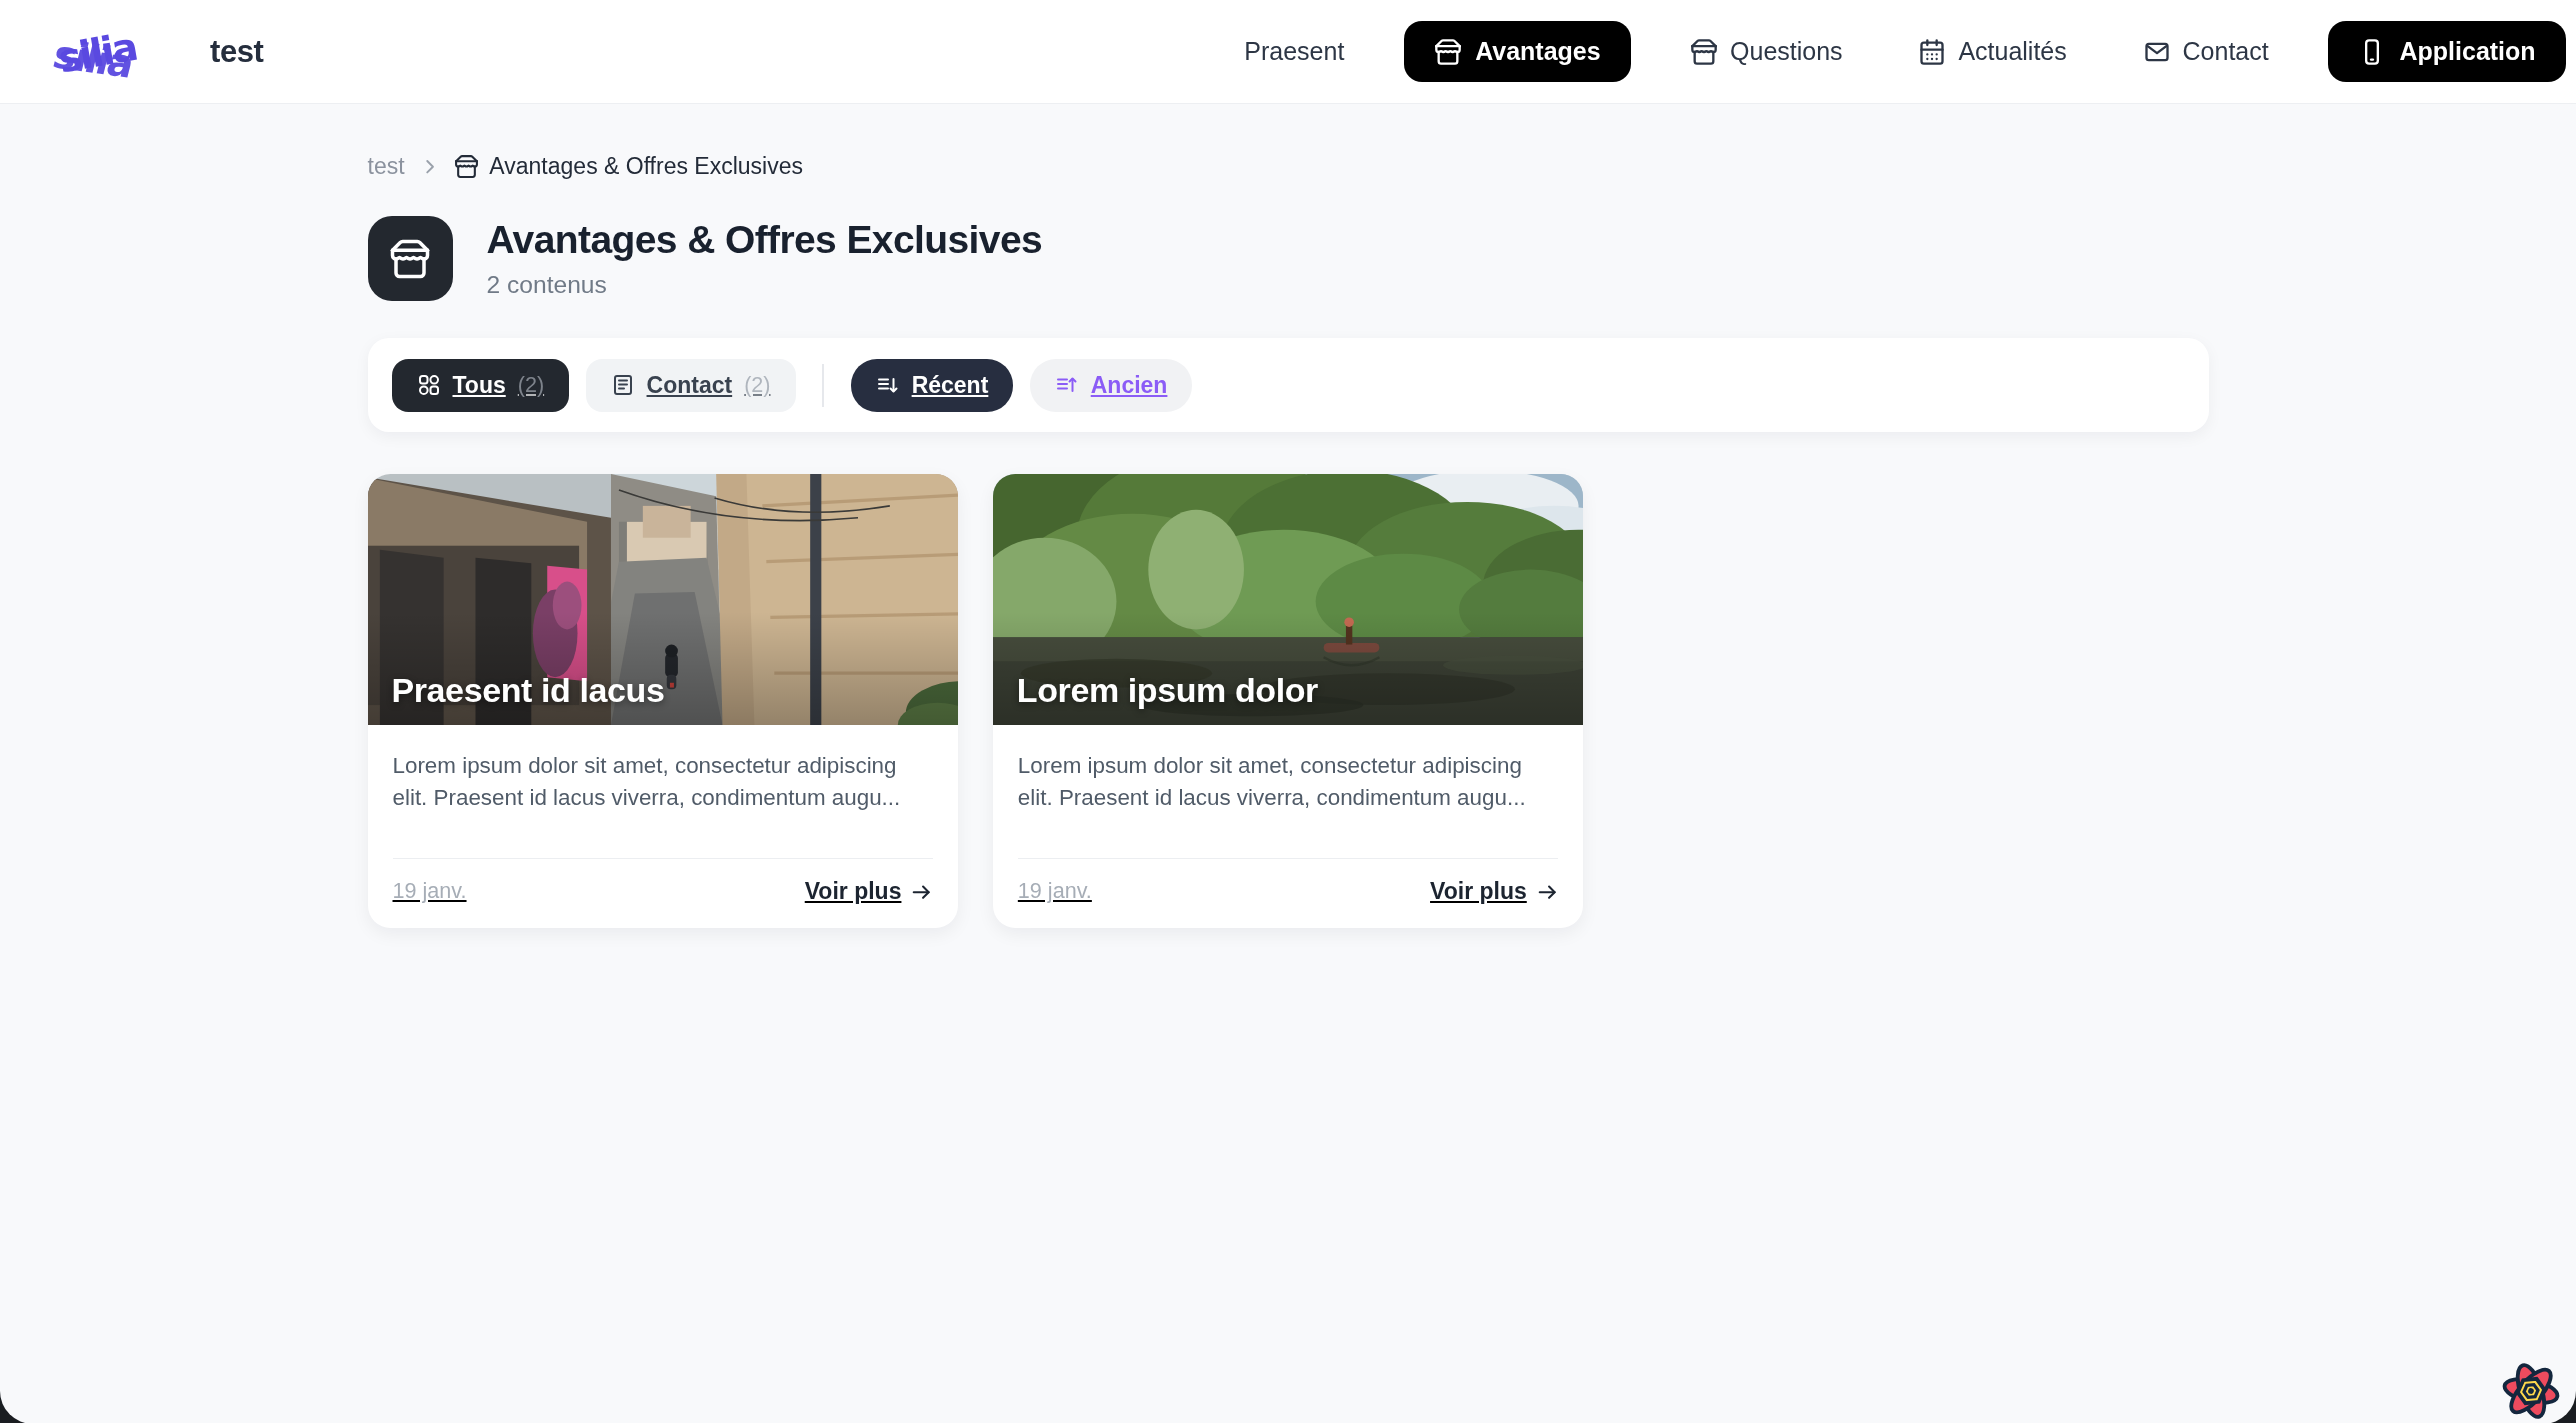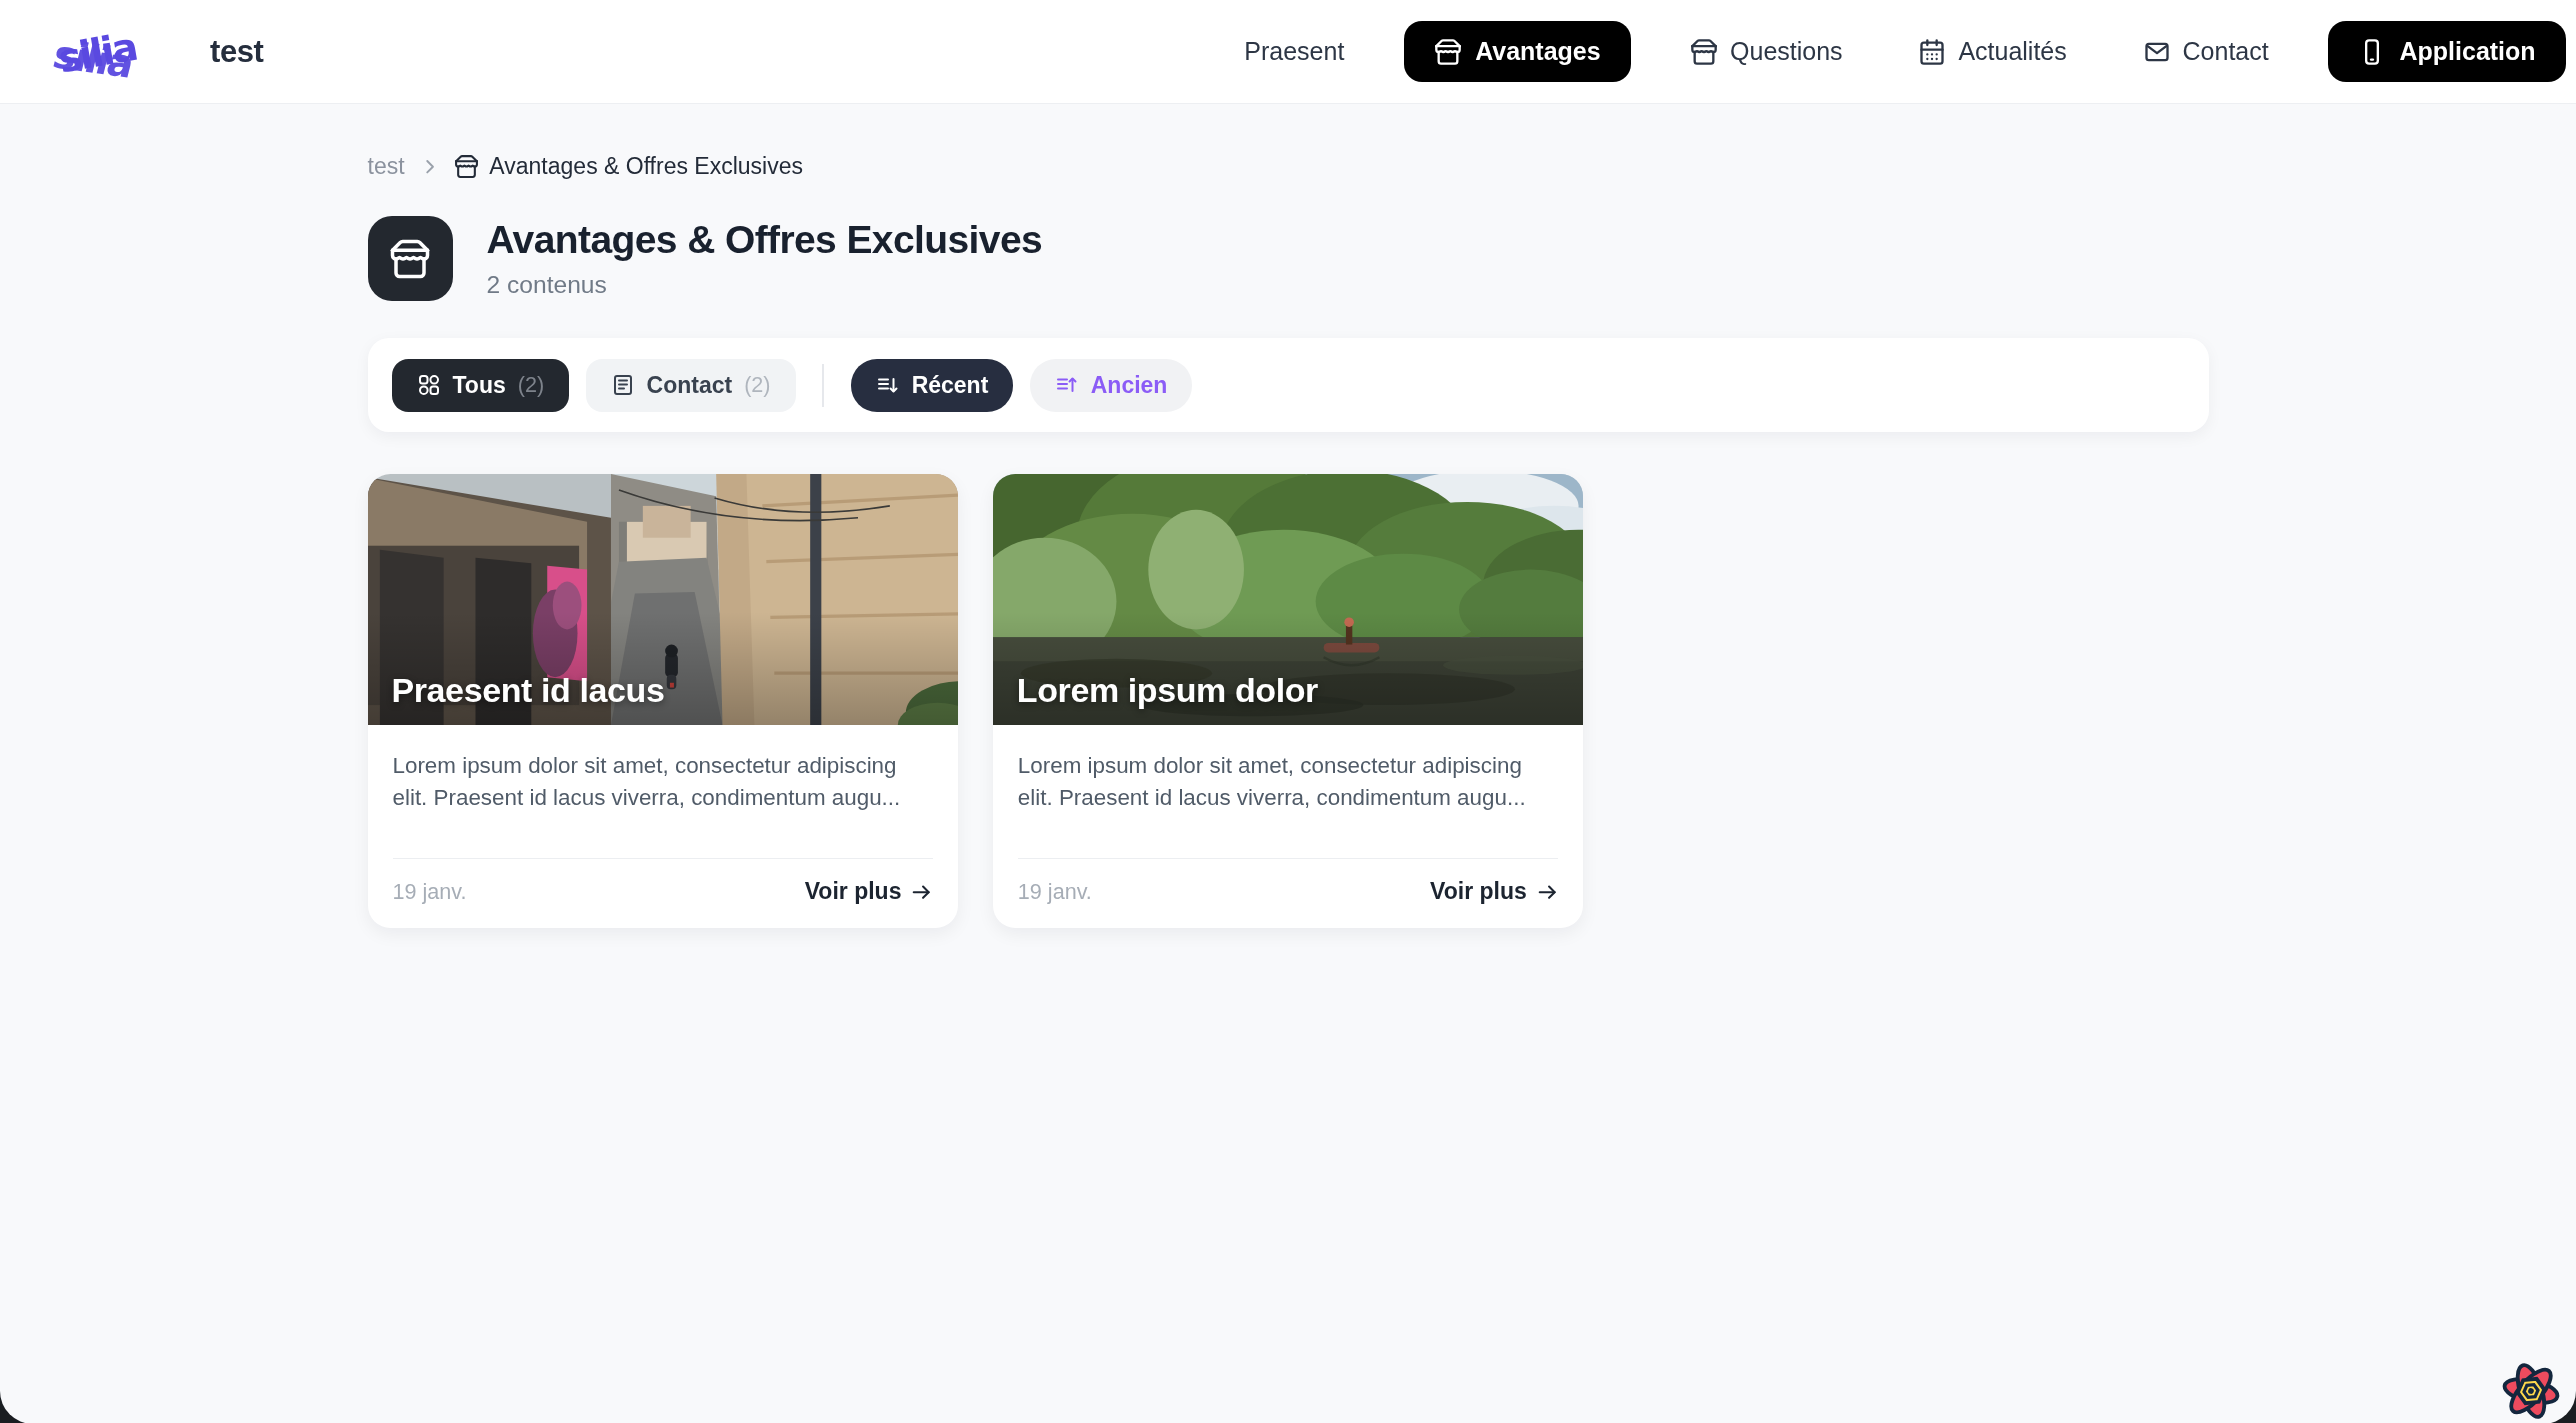--- a/index.html
+++ b/index.html
@@ -61,21 +61,21 @@
   
   .filterbar {
     margin-top:37px; background:#ffffff; border-radius:21px;
     box-shadow:0 4.5px 15px rgba(16,24,40,.05);
     height:94px; display:flex; align-items:center;
     padding:0 24px; gap:16.4px;
   }
   .chip {
     display:flex; align-items:center; gap:12px;
     height:53px; border:none; border-radius:16.4px;
-    padding:0 25px; font-size:23px; font-family:inherit; cursor:pointer;
+    padding:0 25px; font-size:23px; font-family:inherit; cursor:pointer;text-decoration:underline;
   }
   .chip svg { width:24px; height:24px; }
   .chip .count { font-size:21.6px; opacity:.65; font-weight:400; }
   .chip-dark { background:#23282f; color:#ffffff; font-weight:700; }
   .chip-dark .count { color:#aeb4bd; }
   .chip-light { background:#f1f3f5; color:#39424f; font-weight:600; }
   .chip-light .count { color:#8d95a0; }
   .chip-sort-active { background:#272e40; color:#ffffff; font-weight:700; border-radius:26px; }
   .chip-sort { background:#f1f2f4; color:#8b5cf6; font-weight:600; border-radius:26px; }
   .v-divider { width:1.5px; height:43px; background:#e6e8ec; margin:0 10.4px; }
@@ -97,22 +97,23 @@
     font-size:34px; font-weight:800; color:#ffffff; letter-spacing:-0.4px;
     text-shadow:0 1.5px 7.5px rgba(0,0,0,.45);
   }
   .card-body { padding:25px 25px 22.4px; }
   .card-excerpt {
     font-size:22.4px; line-height:1.42; color:#505b68;
     display:-webkit-box; -webkit-line-clamp:2; -webkit-box-orient:vertical; overflow:hidden;
   }
   .card-sep { height:0.7px; background:#eceef1; margin:22.4px 25px 0; }
   .card-footer {
-    display:flex; align-items:center; justify-content:space-between;
+    display:flex; align-items:flex-start; justify-content:space-between;
     padding:19.4px 25px 22.4px;
+    text-decoration:underline;
   }
   .card-date { font-size:21.6px; color:#a6adb6; }
   .card-cta {
     display:flex; align-items:center; gap:9px;
     font-size:23px; font-weight:700; color:#1c2430;
     background:none; border:none; cursor:pointer; font-family:inherit;
   }
   .card-cta svg { width:22.4px; height:22.4px; }
   
   .devtools-btn {

